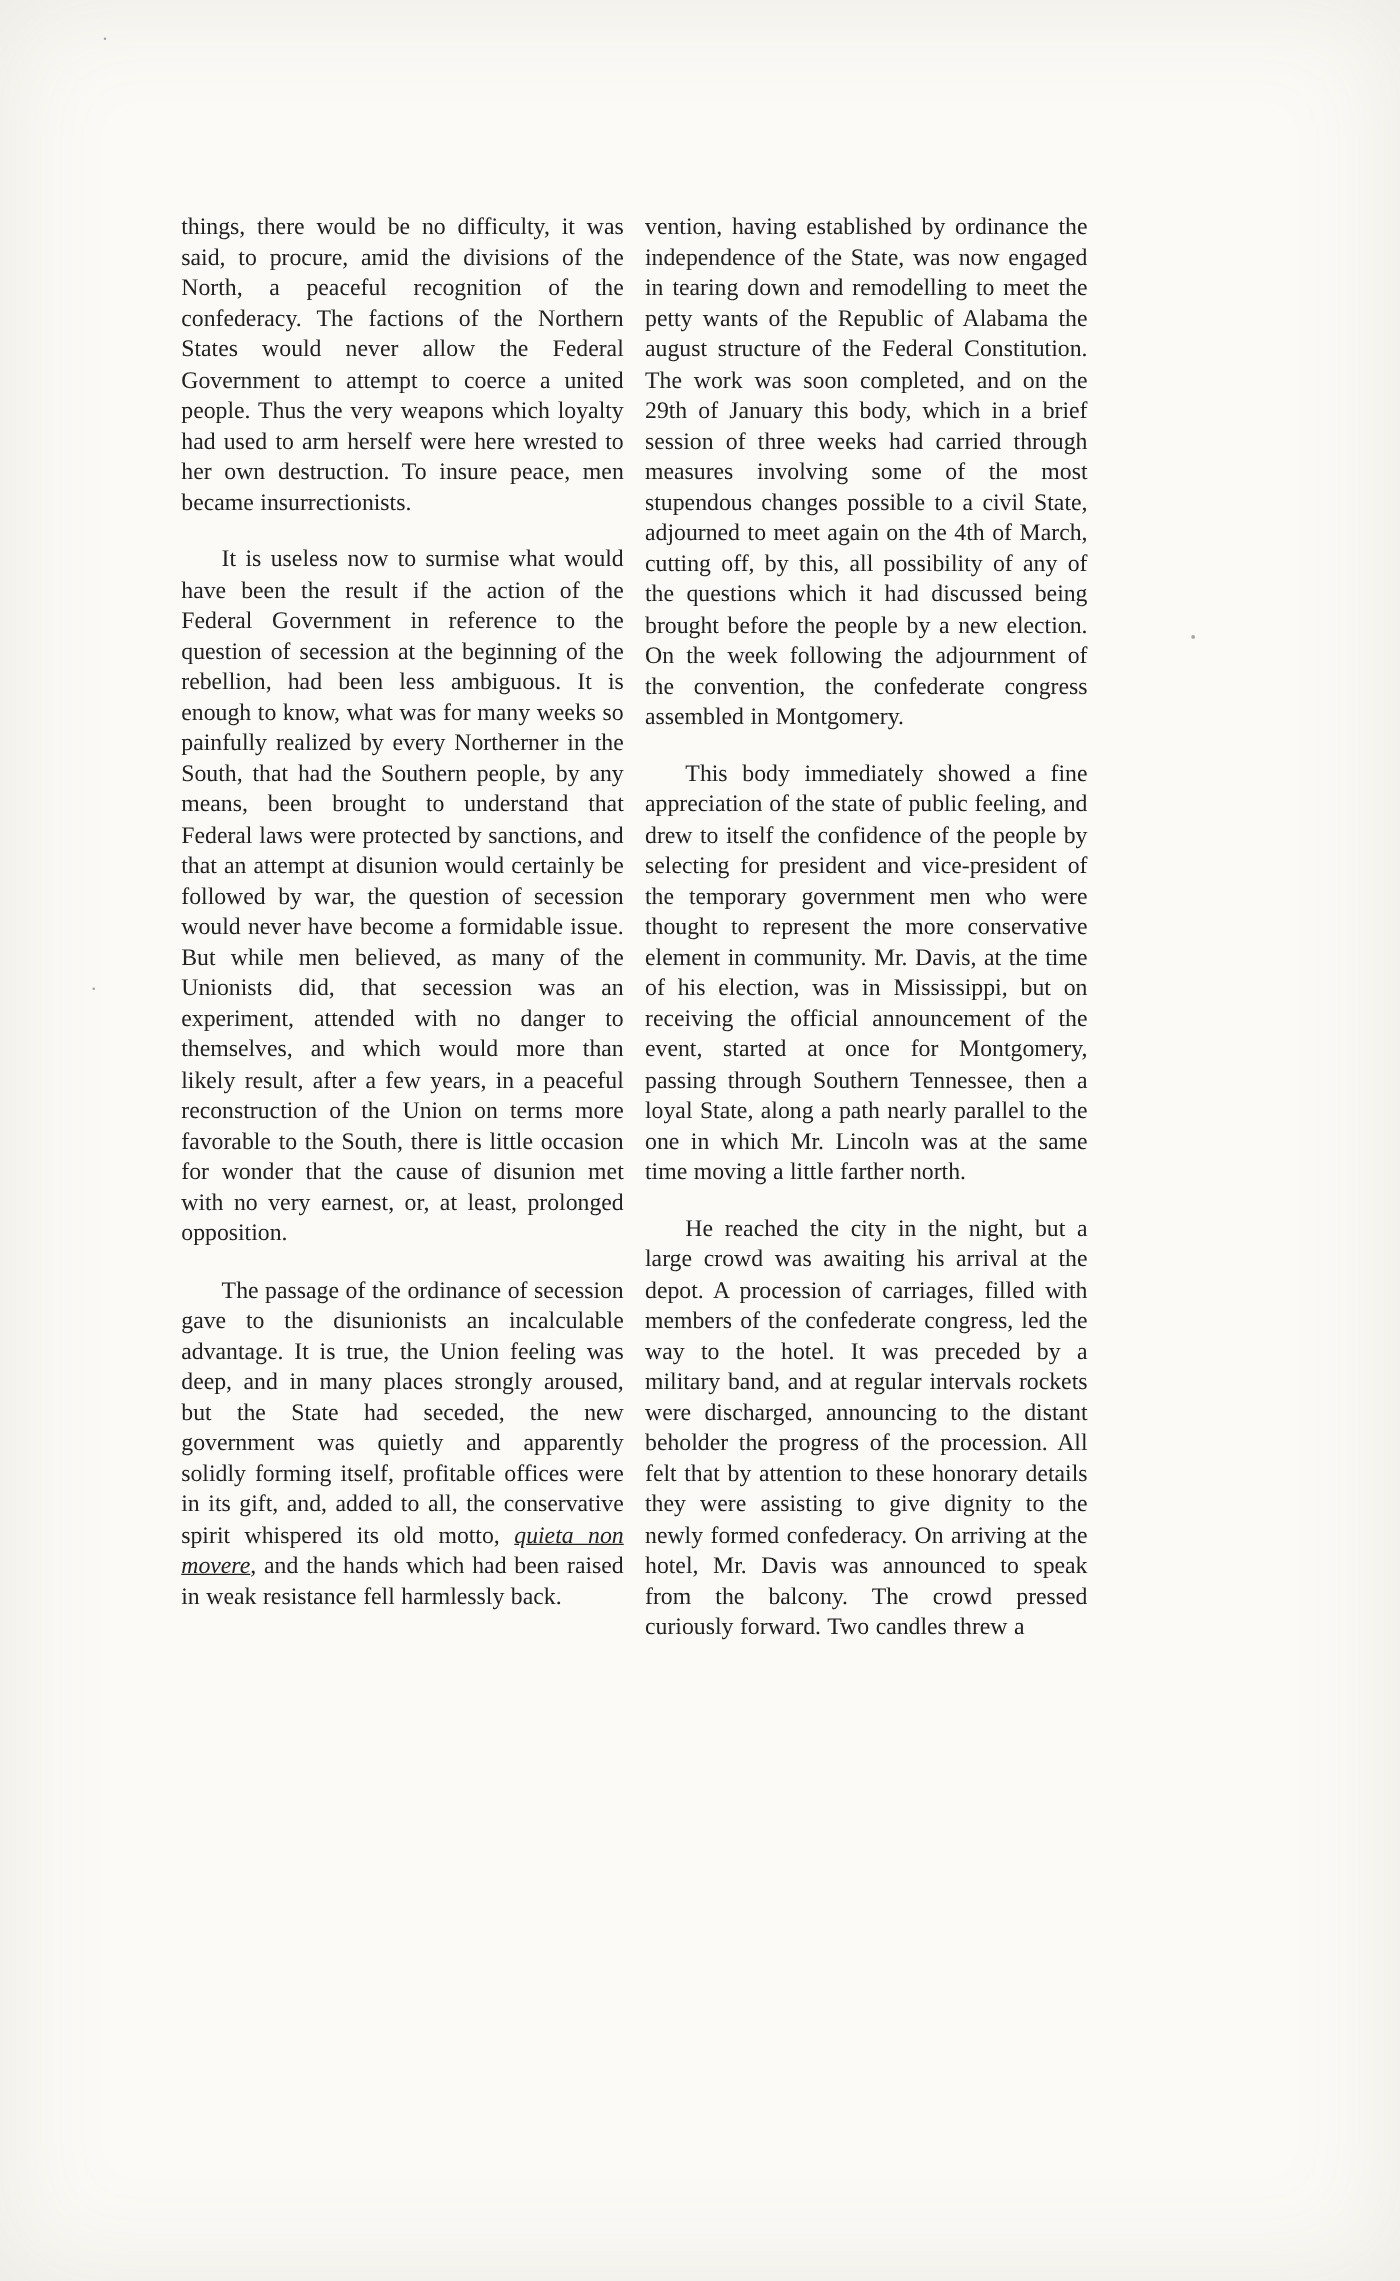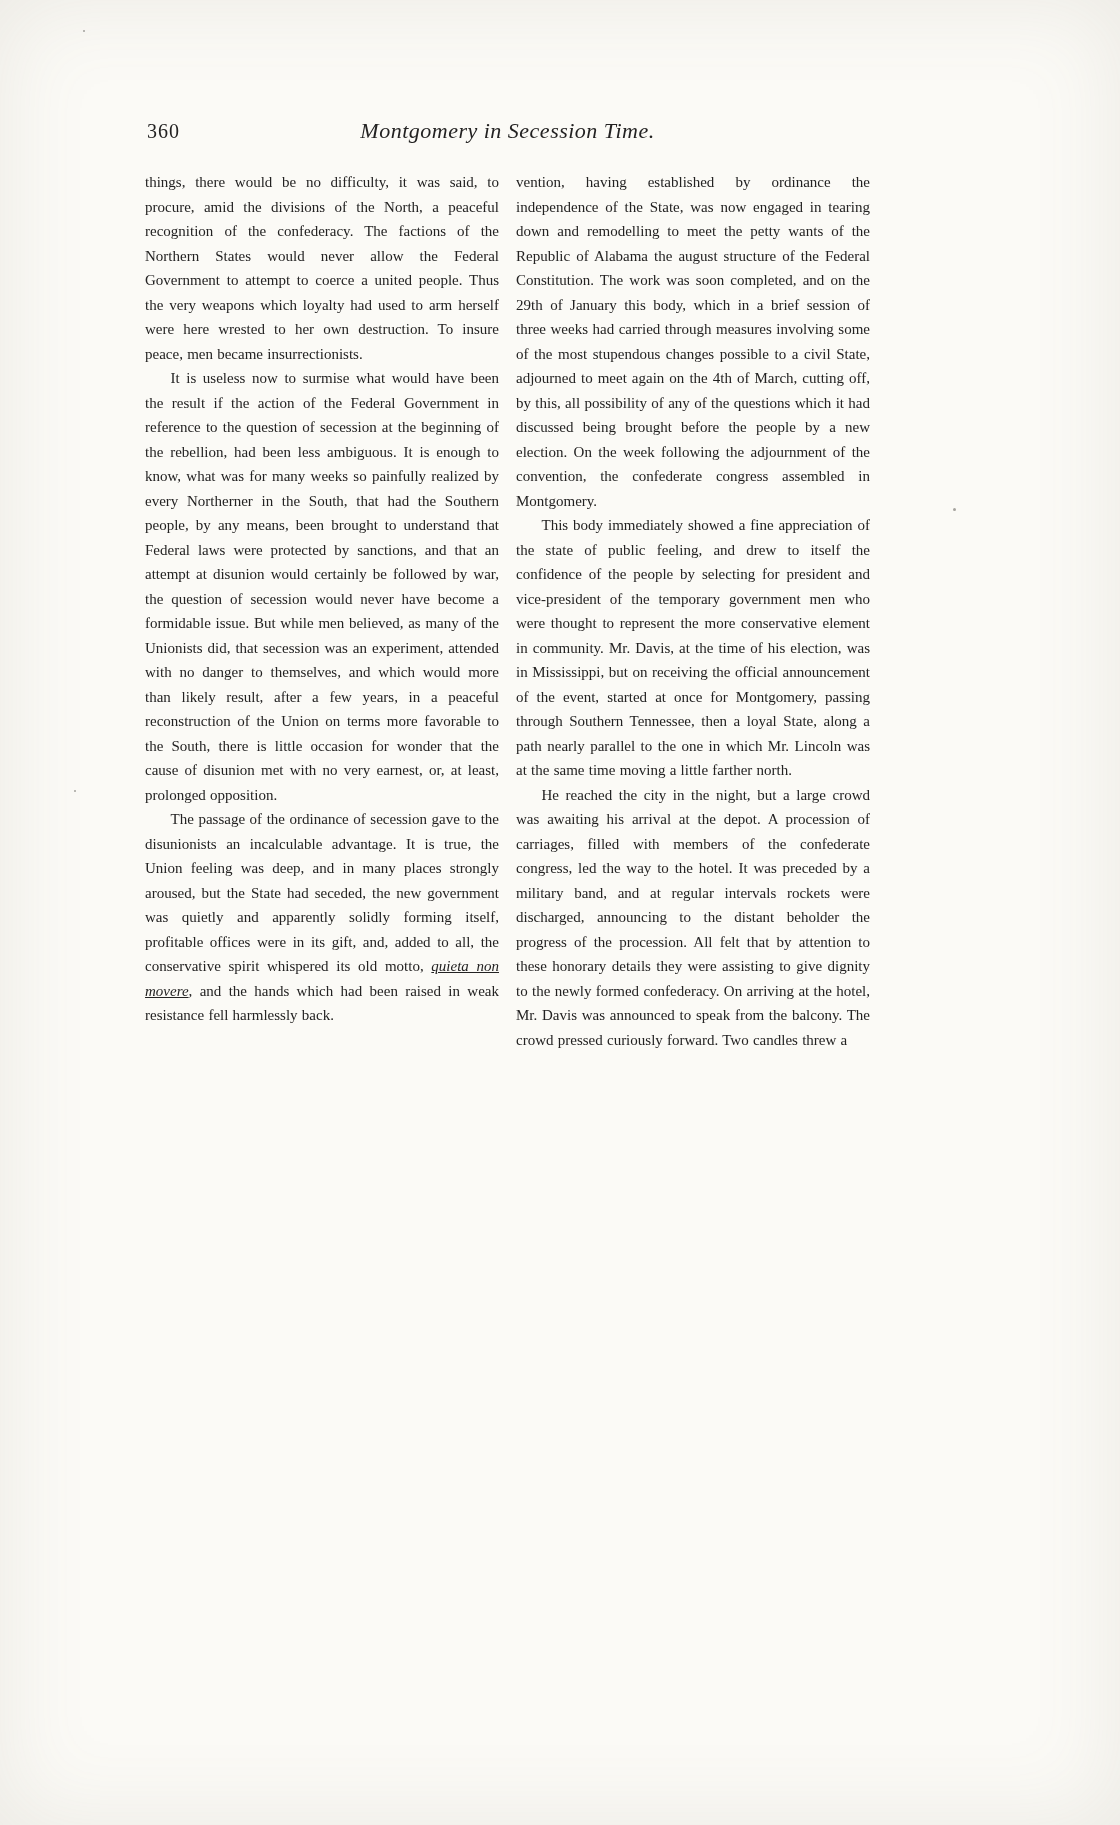--- a/index.html
+++ b/index.html
@@ -49,54 +49,51 @@
   .columns {
     position: absolute;
     top: 170px;
     left: 145px;
     width: 725px;
     display: flex;
     gap: 17px;
   }
   .col {
     width: 354px;
-    font-size: 15px;
+    font-size: 19px;
     line-height: 24.5px;
     text-align: justify;
     word-spacing: 0.5px;
   }
   .col p {
     margin: 0;
   }
   .col p.indent {
     text-indent: 1.7em;
+    margin-top: 21px;
   }
   .it {
     font-style: italic;
     text-decoration: underline;
   }
   
   .speck {
     position: absolute;
     background: rgba(60,58,52,0.45);
     border-radius: 50%;
   }
   .speck.s1 { width: 3px; height: 3px; left: 953px; top: 508px; }
   .speck.s2 { width: 2px; height: 2px; left: 83px; top: 30px; }
   .speck.s3 { width: 2px; height: 2px; left: 74px; top: 790px; }
 </style>
 </head>
 <body>
 
 <div class="page">
 
-  <div class="header">
-    <span class="page-number">360</span>
-    <div class="page-title">Montgomery in Secession Time.</div>
-  </div>
 
   <div class="columns">
 
     <div class="col">
       <p>things, there would be no difficulty, it was said, to procure, amid the divisions of the North, a peaceful recognition of the confederacy. The factions of the Northern States would never allow the Federal Government to attempt to coerce a united people. Thus the very weapons which loyalty had used to arm herself were here wrested to her own destruction. To insure peace, men became insurrectionists.</p>
       <p class="indent">It is useless now to surmise what would have been the result if the action of the Federal Government in reference to the question of secession at the beginning of the rebellion, had been less ambiguous. It is enough to know, what was for many weeks so painfully realized by every Northerner in the South, that had the Southern people, by any means, been brought to understand that Federal laws were protected by sanctions, and that an attempt at disunion would certainly be followed by war, the question of secession would never have become a formidable issue. But while men believed, as many of the Unionists did, that secession was an experiment, attended with no danger to themselves, and which would more than likely result, after a few years, in a peaceful reconstruction of the Union on terms more favorable to the South, there is little occasion for wonder that the cause of disunion met with no very earnest, or, at least, prolonged opposition.</p>
       <p class="indent"><span>The passage of the ordinance of secession gave to the disunionists an incalculable advantage. It is true, the Union feeling was deep, and in many places strongly aroused, but the State had seceded, the new government was quietly and apparently solidly forming itself, profitable offices were in its gift, and, added to all, the conservative spirit whispered its old motto, </span><span class="it">quieta non movere</span><span>, and the hands which had been raised in weak resistance fell harmlessly back.</span></p>
     </div>
 
     <div class="col">

